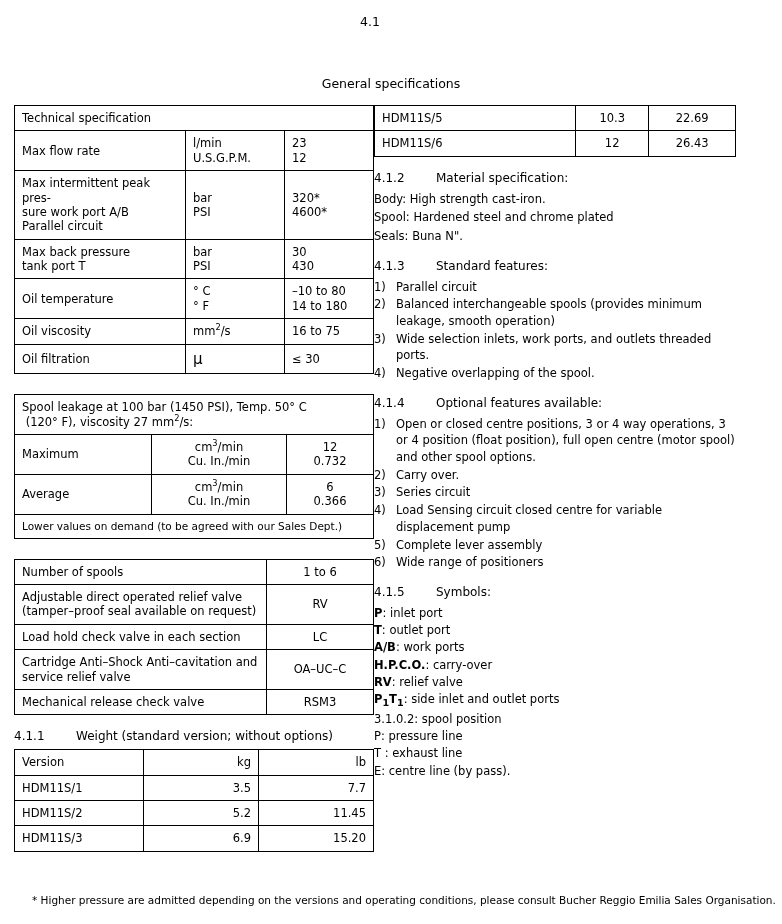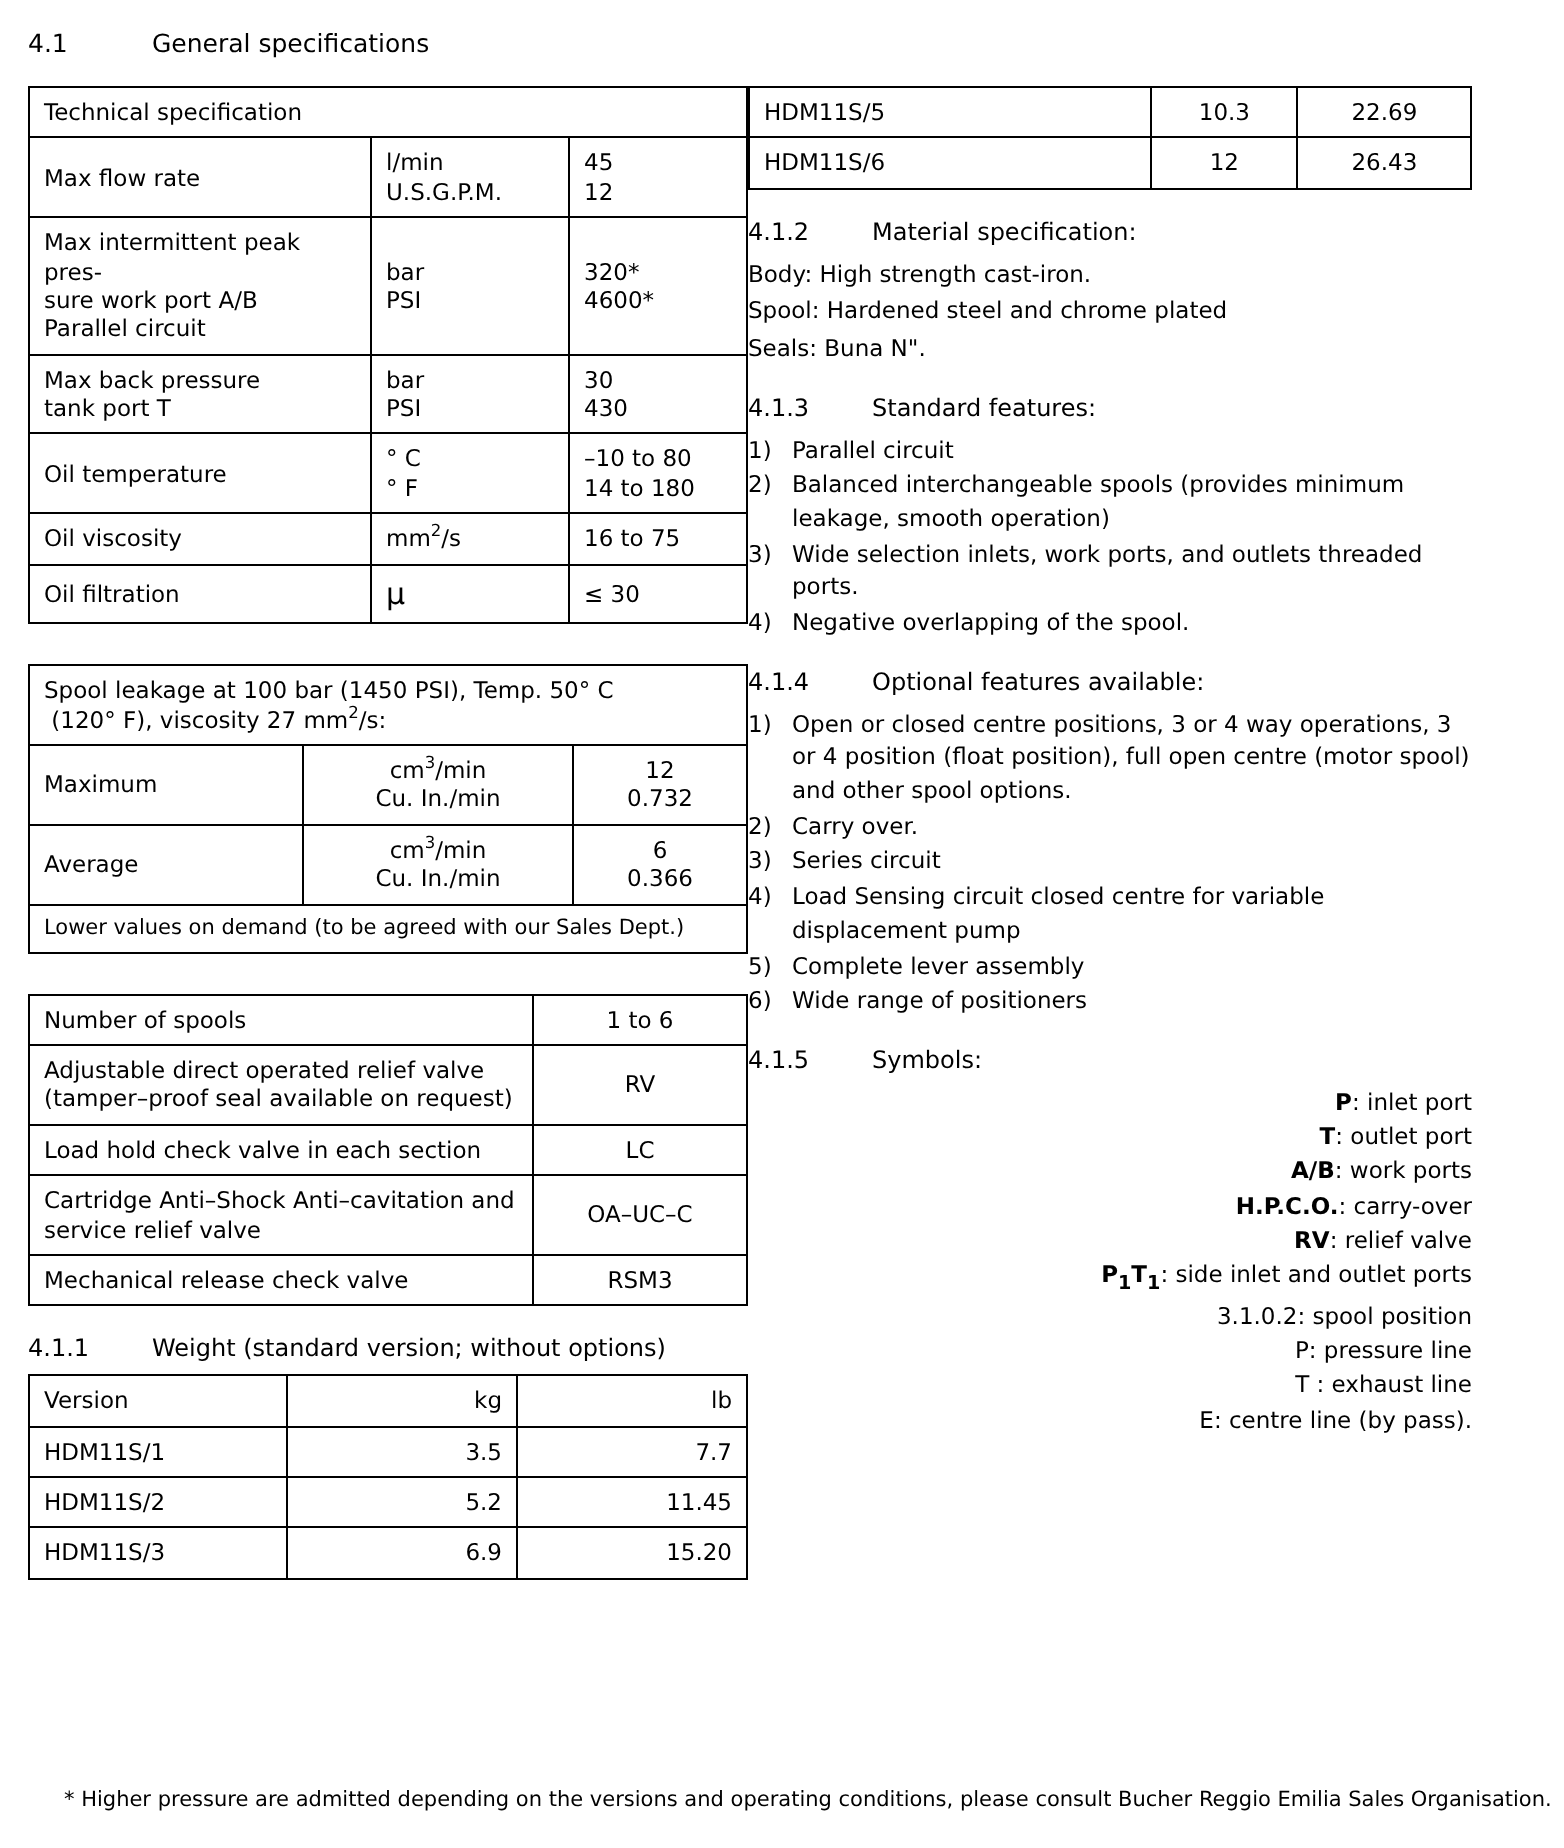--- a/index.html
+++ b/index.html
@@ -22,20 +22,21 @@
     height: 924px;
     box-sizing: border-box;
     padding: 10px 14px;
   }
   
   .sec-head {
     display: flex;
     align-items: center;
     font-size: 12.5px;
     margin: 4px 0 14px 0;
+    flex-direction: column;
   }
   .sec-num {
     width: 62px;
     flex: 0 0 62px;
   }
   .sec-title { }
 
   .sub-head {
     display: flex;
     align-items: baseline;
@@ -125,21 +126,21 @@
   ol.num li .n {
     width: 22px;
     flex: 0 0 22px;
   }
   ol.num li .t {
     flex: 1 1 auto;
   }
   .sym-list {
     line-height: 1.5;
   }
-  .sym-list div { margin-bottom: 0px; text-align: right; }
+  .sym-list div { margin-bottom: 0px; }
   b { font-weight: bold; }
 
   
   .footnote {
     position: absolute;
     left: 32px;
     bottom: 18px;
     font-size: 10.5px;
   }
   .mu { font-family: "DejaVu Sans", sans-serif; }
@@ -163,21 +164,21 @@
             <tr>
           <td class="tech-head" colspan="3">Technical specification</td>
         </tr>
         <tr>
           <td>Max flow rate</td>
           <td class="u-col ctr two-line">
             <span>l/min</span><br>
             <span>U.S.G.P.M.</span>
           </td>
           <td class="v-col ctr two-line">
-            <span>45</span><br>
+            <span>23</span><br>
             <span>12</span>
           </td>
         </tr>
         <tr>
           <td>
             <span>Max intermittent peak pres-</span><br>
             <span>sure work port A/B</span><br>
             <span>Parallel circuit</span>
           </td>
           <td class="u-col ctr two-line">

